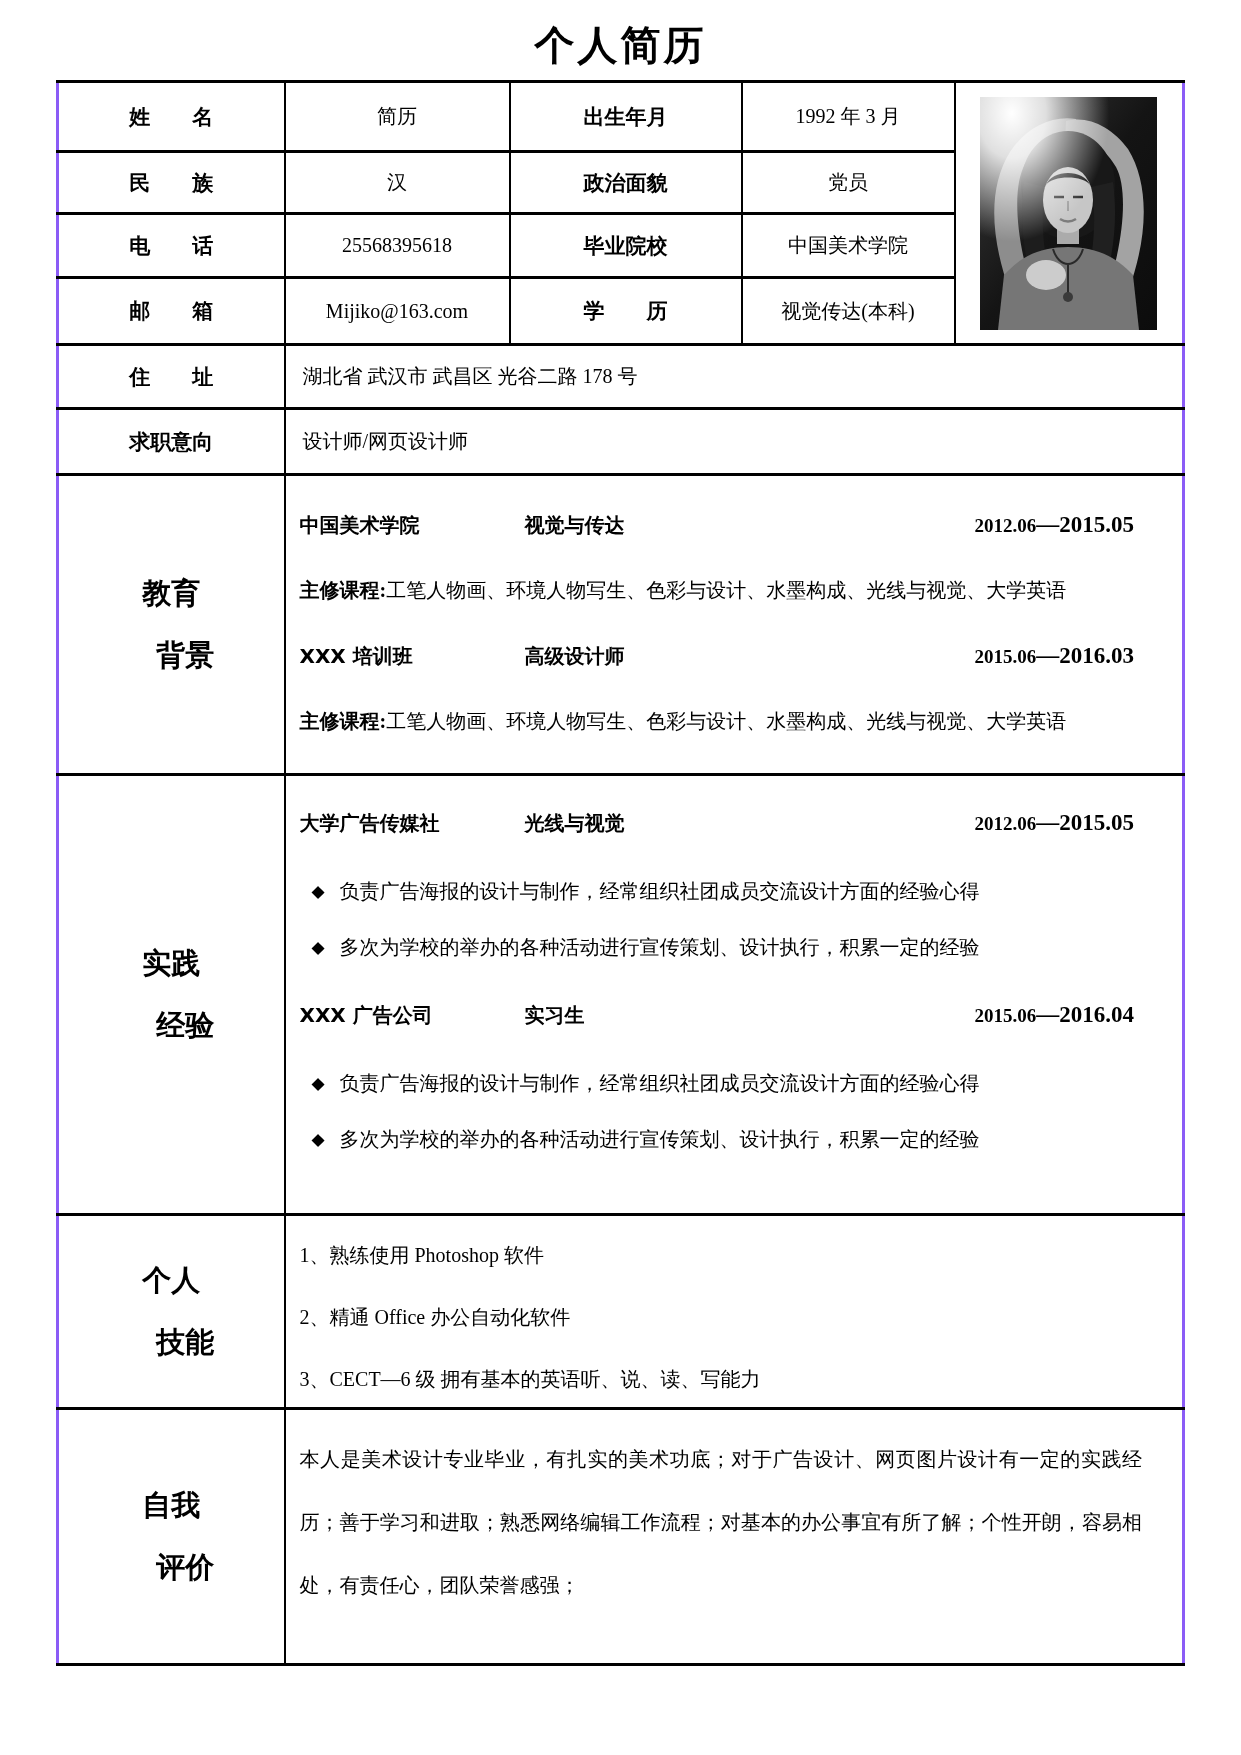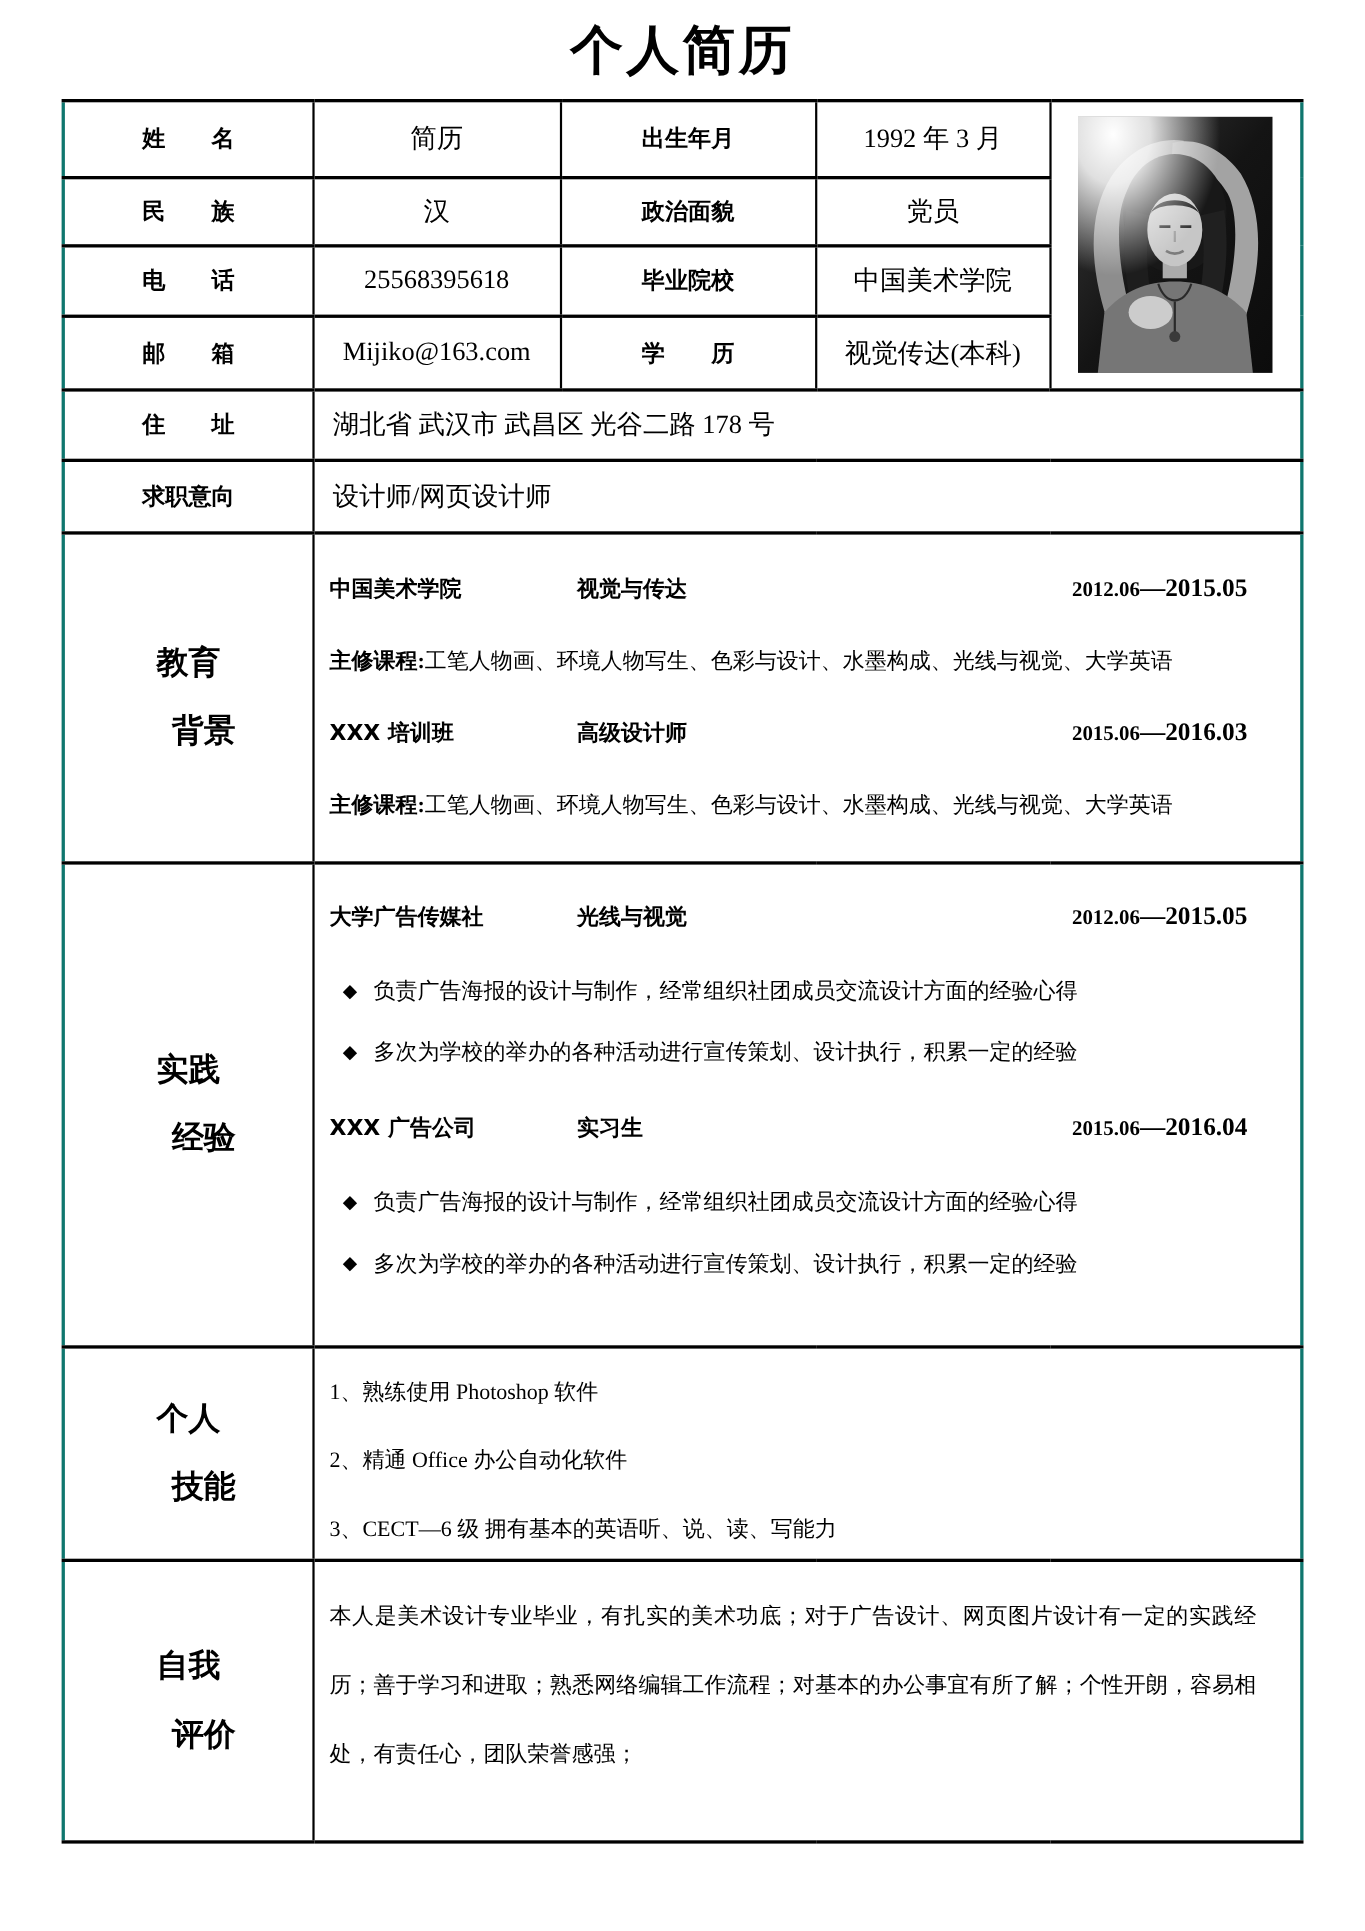--- a/index.html
+++ b/index.html
@@ -7,49 +7,49 @@
   body {
     width:1241px; height:1755px;
     font-family:"Liberation Serif", serif;
     color:#000;
   }
   .page { position:relative; width:1241px; height:1755px; background:#fff; overflow:hidden; }
 
   .doc-title {
     padding-top:22px;
     text-align:center;
-    font-family:Liberation Mono, monospace;
-    font-weight:bold;
-    font-size:48px;
+    font-family:Liberation Serif, serif;
+    font-weight:bold;
+    font-size:40px;
     letter-spacing:3px;
     line-height:1.2;
   }
 
   table.resume {
     border-collapse:collapse;
     table-layout:fixed;
     margin:10px 0 0 56px;
     width:1126px;
-    border:3px solid #0f766e;
+    border:3px solid #8b5cf6;
   }
   table.resume td {
     border:2px solid #000;
     border-top-width:3px;
     border-bottom-width:3px;
   }
 
   .lbl {
     font-family:"DejaVu Sans", sans-serif;
     font-weight:bold;
     font-size:21px;
     text-align:center;
     vertical-align:middle;
   }
   .val {
-    font-size:24px;
+    font-size:20px;
     text-align:center;
     vertical-align:middle;
   }
   .val-left { text-align:left; padding-left:17px; }
 
   .photo-cell { vertical-align:middle; text-align:center; }
   .photo-frame { width:177px; height:233px; display:inline-block; margin-top:4px; }
   .photo-frame svg { display:block; }
 
   .section-lbl {

